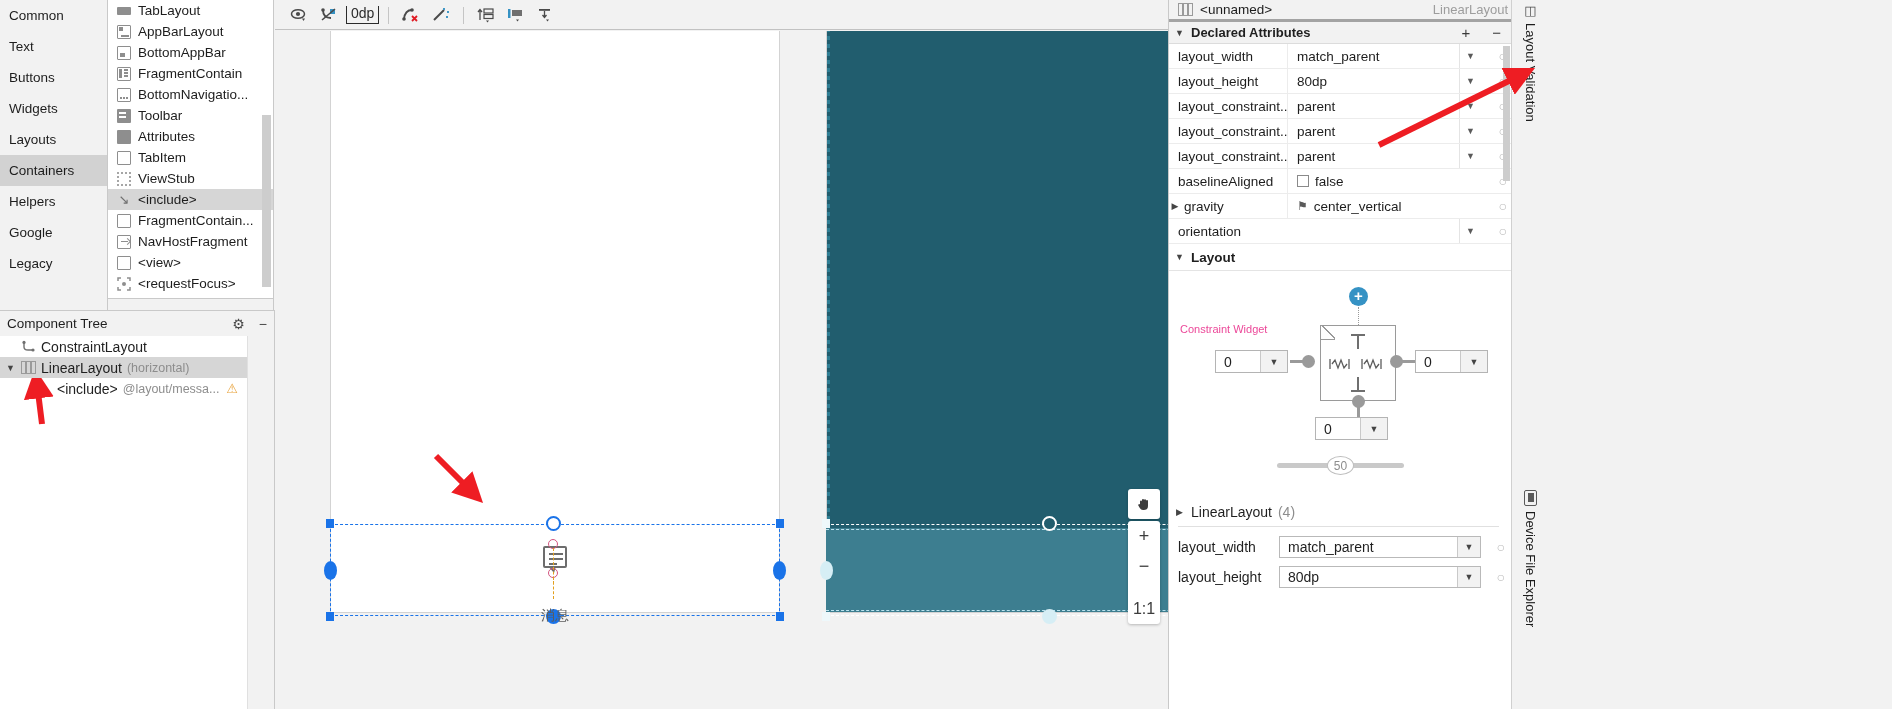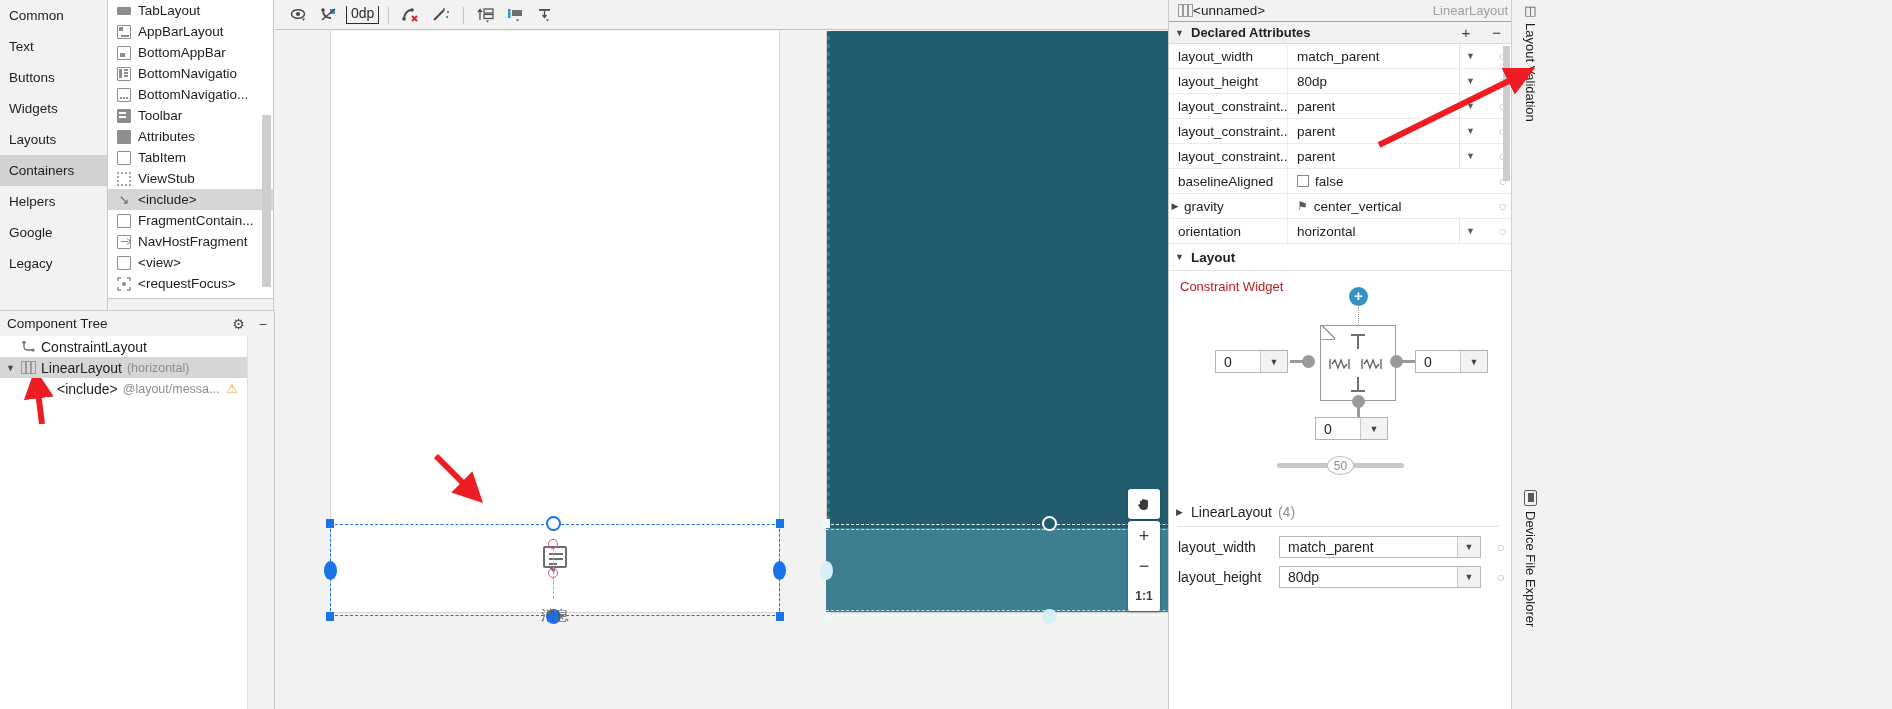--- a/index.html
+++ b/index.html
@@ -208,35 +208,35 @@
   .b-circ-fill { position:absolute; width:15px; height:15px; border-radius:50%; background:#d6eef5; }
   .b-side { position:absolute; width:13px; height:19px; background:#d6eef5; border-radius:50%; }
 
   
   .zoom-ctl {
     position:absolute; right:8px; top:452px; width:32px;
     background:#ffffff; border-radius:3px; box-shadow:0 1px 3px rgba(0,0,0,.25);
   }
   .zc-btn { height:30px; display:flex; align-items:center; justify-content:center;
     font-size:18px; color:#3c3c3c; }
-  .zc-btn.small { font-size:12px; font-weight:bold; }
+  .zc-btn.small { font-size:16px; font-weight:normal;margin-top:13px; }
   .pan-ctl {
     position:absolute; right:8px; top:458px; width:32px; height:30px;
     background:#ffffff; border-radius:3px; box-shadow:0 1px 3px rgba(0,0,0,.25);
     display:flex; align-items:center; justify-content:center;
   }
 
   
   .attrs {
     position:absolute; right:37px; top:0; width:343px; height:709px;
     background:#ffffff; border-left:1px solid #c9c9c9;
   }
   .attr-title {
-    height:22px; display:flex; align-items:center; padding-left:9px;
-    background:#f2f2f2; border-bottom:1px solid #a3a3a3; position:relative;
+    height:22px; display:flex; align-items:center; gap:7px; padding-left:9px;
+    background:#f2f2f2; border-bottom:3px solid #a3a3a3; position:relative;
   }
   .attr-title .tname { font-size:13.5px; color:#1d1d1d; }
   .attr-title .tclass { position:absolute; right:3px; font-size:13px; color:#9d9d9d; }
   .sec-header {
     height:22px; display:flex; align-items:center; gap:6px; padding-left:5px;
     background:#f2f2f2; font-weight:bold; font-size:13px; position:relative;
     border-bottom:1px solid #dcdcdc;
   }
   .sec-header .chev { font-size:9px; font-weight:normal; color:#444; width:11px; text-align:center; }
   .sec-actions { position:absolute; right:10px; display:flex; gap:22px; font-size:15px; color:#3a3a3a; font-weight:normal; }
@@ -255,21 +255,21 @@
     align-items:center; justify-content:center; border-left:1px solid #e4e4e4; color:#5a5a5a; font-size:9px;}
   .fav { position:absolute; right:4px; color:#bdbdbd; font-size:14px; }
   .chk { width:12px; height:12px; border:1.3px solid #8a8a8a; background:#fff; display:inline-block; }
   .flagico { color:#5a5a5a; font-size:12px; }
   .attr-scroll { position:absolute; right:1px; top:25px; width:7px; height:135px; background:#cdcdcd; }
 
   .layout-sec-title {
     height:27px; display:flex; align-items:center; gap:6px; padding-left:5px;
     font-weight:bold; font-size:13.5px; border-bottom:1px solid #e4e4e4; background:#fff;
   }
-  .cw-label { padding:8px 0 0 11px; font-size:13px; color:#b91c1c; }
+  .cw-label { padding:8px 0 0 11px; font-size:11px; color:#ec4899;margin-top:44px; }
 
   
   .cwidget { position:absolute; left:0; right:0; top:300px; height:215px; }
   .cw-box { position:absolute; left:151px; top:48px; width:76px; height:76px; border:1.5px solid #9a9a9a; background:#fff;}
   .cw-box .corner { position:absolute; left:0; top:0; width:14px; height:14px;
      border-bottom:1.2px solid #9a9a9a; transform-origin: top left;
      background: linear-gradient(45deg, transparent 49%, #9a9a9a 49%, #9a9a9a 57%, transparent 57%); }
   .cw-plus { position:absolute; left:180px; top:10px; width:19px; height:19px; border-radius:50%;
      background:#3592c4; color:#fff; font-size:15px; line-height:17px; text-align:center; font-weight:bold;}
   .cw-dots-v { position:absolute; left:189px; top:30px; width:0; height:18px; border-left:1.8px dotted #9a9a9a; }
@@ -353,21 +353,21 @@
       <div class="pal-row">
         <span class="pal-ico ic-appbar"></span>
         <span class="pal-label">AppBarLayout</span>
       </div>
       <div class="pal-row">
         <span class="pal-ico ic-bottomappbar"></span>
         <span class="pal-label">BottomAppBar</span>
       </div>
       <div class="pal-row">
         <span class="pal-ico ic-navview"></span>
-        <span class="pal-label">BottomNavigatio</span>
+        <span class="pal-label">FragmentContain</span>
       </div>
       <div class="pal-row">
         <span class="pal-ico ic-bottomnav"></span>
         <span class="pal-label">BottomNavigatio...</span>
       </div>
       <div class="pal-row">
         <span class="pal-ico ic-toolbar"></span>
         <span class="pal-label">Toolbar</span>
       </div>
       <div class="pal-row">
@@ -651,23 +651,20 @@
             <span>gravity</span>
           </span>
           <span class="attr-val">
             <span class="flagico">⚑</span>
             <span>center_vertical</span>
           </span>
           <span class="fav">○</span>
         </div>
         <div class="attr-row">
           <span class="attr-key"><span>orientation</span></span>
-          <span class="attr-val">
-            <span>horizontal</span>
-          </span>
           <span class="dd-arrow">▼</span>
           <span class="fav">○</span>
         </div>
       </div>
     <div class="attr-scroll" style="top:46px;height:135px;"></div>
 
     <div class="layout-sec-title">
       <span class="chev" style="font-size:9px;font-weight:normal;color:#444;width:11px;text-align:center;">▼</span>
       <span>Layout</span>
     </div>

